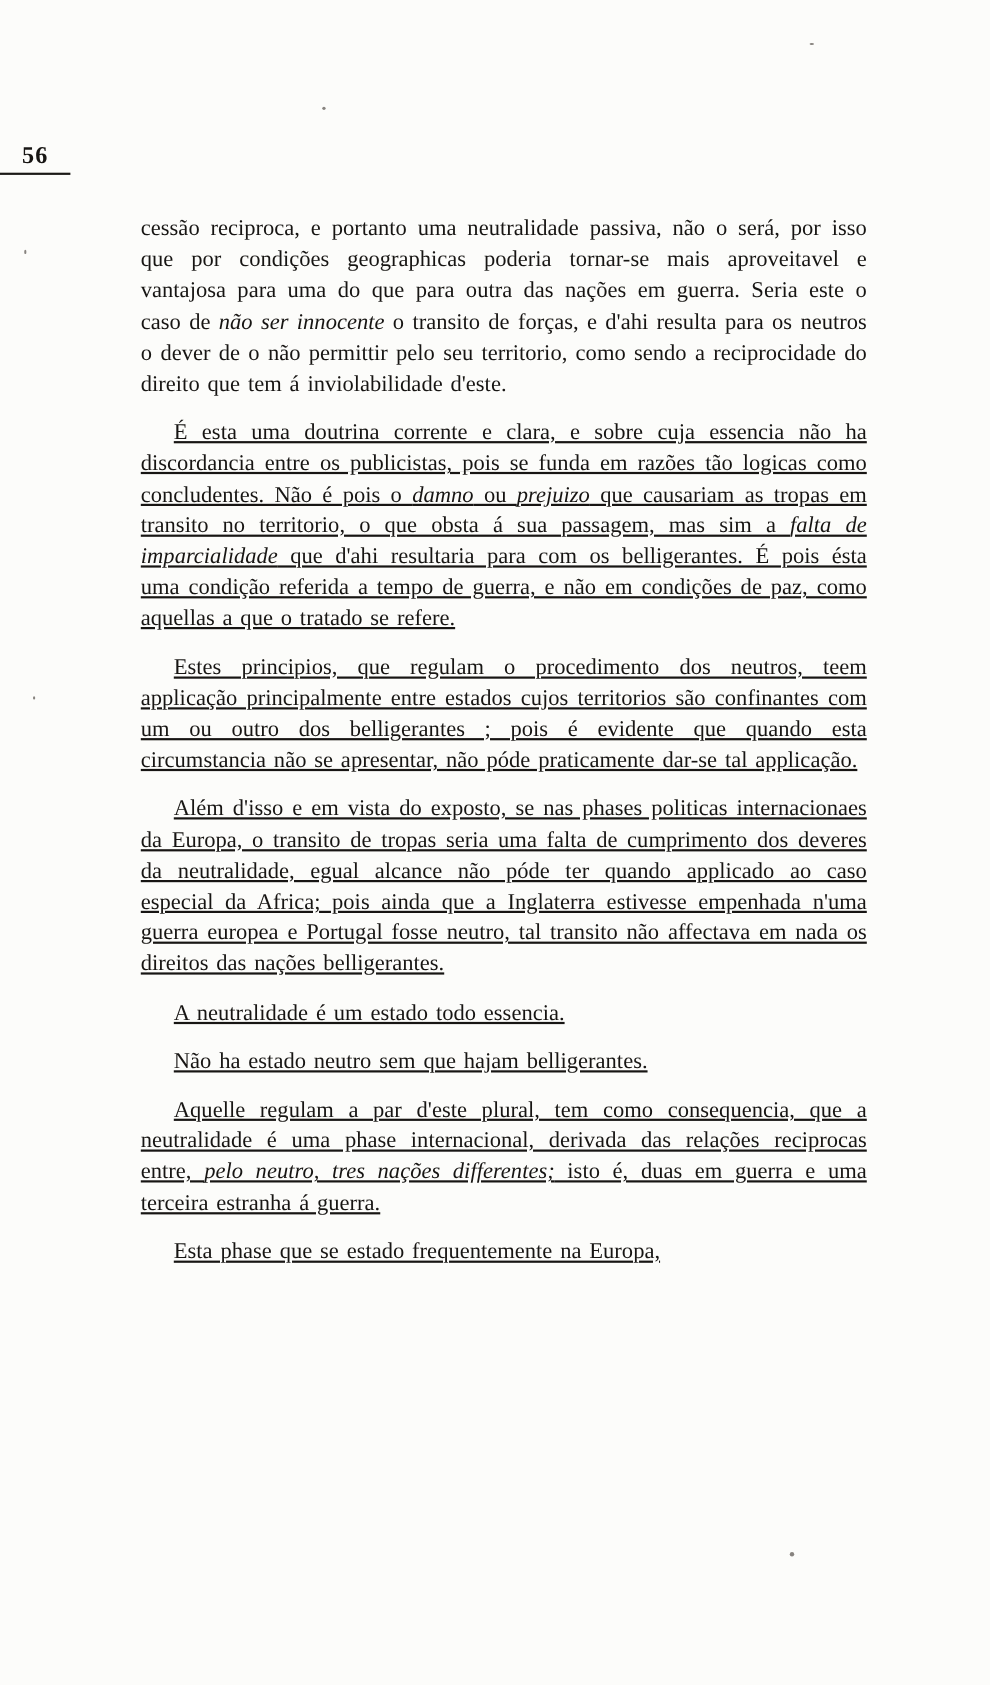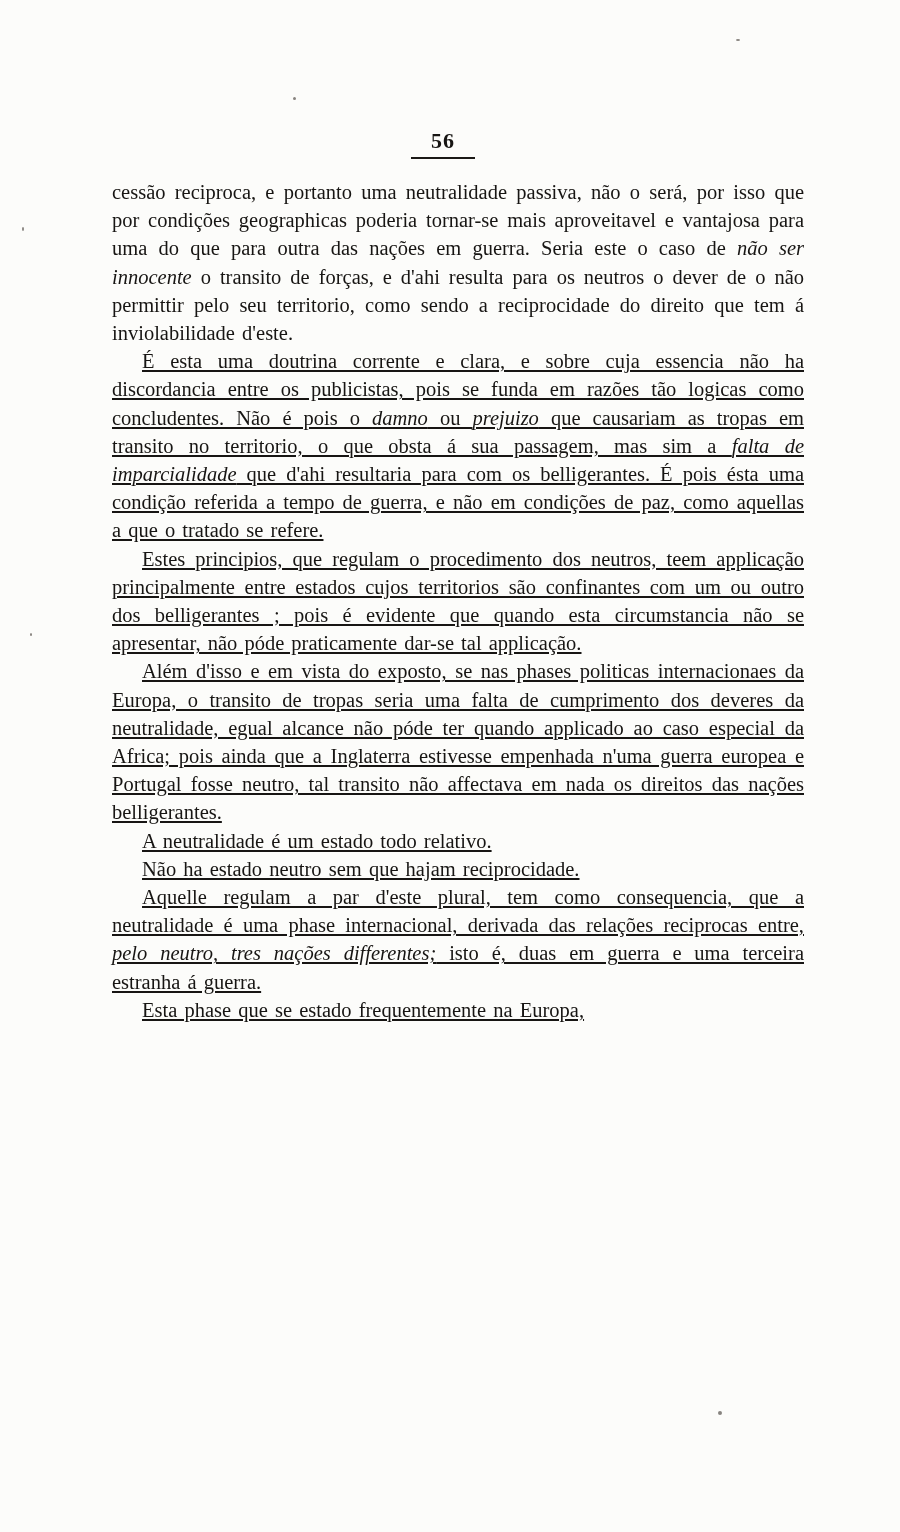--- a/index.html
+++ b/index.html
@@ -15,42 +15,42 @@
     background: #fcfcfa;
     overflow: hidden;
     font-family: "Liberation Serif", "DejaVu Serif", serif;
     color: #171513;
   }
   .page-number {
     position: absolute;
     top: 128px;
     left: 0;
     right: 14px;
-    text-align: center;
+    text-align: left;
     font-size: 22px;
     font-weight: bold;
     letter-spacing: 1px;
   }
   .page-number span {
     display: inline-block;
     padding: 0 20px 3px 20px;
     border-bottom: 2px solid #1b1916;
   }
   .page-body {
     position: absolute;
     top: 178px;
     left: 112px;
     width: 692px;
     font-size: 20.5px;
     line-height: 28.2px;
     text-align: justify;
     word-spacing: 2px;
   }
   .page-body p {
-    margin: 0;
+    margin: 16px;
     padding: 0;
   }
   .page-body p.indent {
     text-indent: 30px;
     text-decoration: underline;
   }
   .page-body .it {
     font-style: italic;
   }
   
@@ -74,22 +74,22 @@
 <div class="page">
   <div class="page-number">
     <span>56</span>
   </div>
 
   <div class="page-body">
       <p><span>cessão reciproca, e portanto uma neutralidade passiva, não o será, por isso que por condições geographicas poderia tornar-se mais aproveitavel e vantajosa para uma do que para outra das nações em guerra. Seria este o caso de </span><span class="it">não ser innocente</span><span> o transito de forças, e d'ahi resulta para os neutros o dever de o não permittir pelo seu territorio, como sendo a reciprocidade do direito que tem á inviolabilidade d'este.</span></p>
       <p class="indent"><span>É esta uma doutrina corrente e clara, e sobre cuja essencia não ha discordancia entre os publicistas, pois se funda em razões tão logicas como concludentes. Não é pois o </span><span class="it">damno</span><span> ou </span><span class="it">prejuizo</span><span> que causariam as tropas em transito no territorio, o que obsta á sua passagem, mas sim a </span><span class="it">falta de imparcialidade</span><span> que d'ahi resultaria para com os belligerantes. É pois ésta uma condição referida a tempo de guerra, e não em condições de paz, como aquellas a que o tratado se refere.</span></p>
       <p class="indent"><span>Estes principios, que regulam o procedimento dos neutros, teem applicação principalmente entre estados cujos territorios são confinantes com um ou outro dos belligerantes ; pois é evidente que quando esta circumstancia não se apresentar, não póde praticamente dar-se tal applicação.</span></p>
       <p class="indent"><span>Além d'isso e em vista do exposto, se nas phases politicas internacionaes da Europa, o transito de tropas seria uma falta de cumprimento dos deveres da neutralidade, egual alcance não póde ter quando applicado ao caso especial da Africa; pois ainda que a Inglaterra estivesse empenhada n'uma guerra europea e Portugal fosse neutro, tal transito não affectava em nada os direitos das nações belligerantes.</span></p>
-      <p class="indent"><span>A neutralidade é um estado todo relativo.</span></p>
-      <p class="indent"><span>Não ha estado neutro sem que hajam reciprocidade.</span></p>
+      <p class="indent"><span>A neutralidade é um estado todo essencia.</span></p>
+      <p class="indent"><span>Não ha estado neutro sem que hajam belligerantes.</span></p>
       <p class="indent"><span>Aquelle regulam a par d'este plural, tem como consequencia, que a neutralidade é uma phase internacional, derivada das relações reciprocas entre, </span><span class="it">pelo neutro, tres nações differentes;</span><span> isto é, duas em guerra e uma terceira estranha á guerra.</span></p>
       <p class="indent"><span>Esta phase que se estado frequentemente na Europa,</span></p>
     </div>
 
   <div class="speck s1"></div>
   <div class="speck s2"></div>
   <div class="speck s3"></div>
   <div class="speck s4"></div>
   <div class="speck s5"></div>
 </div>

